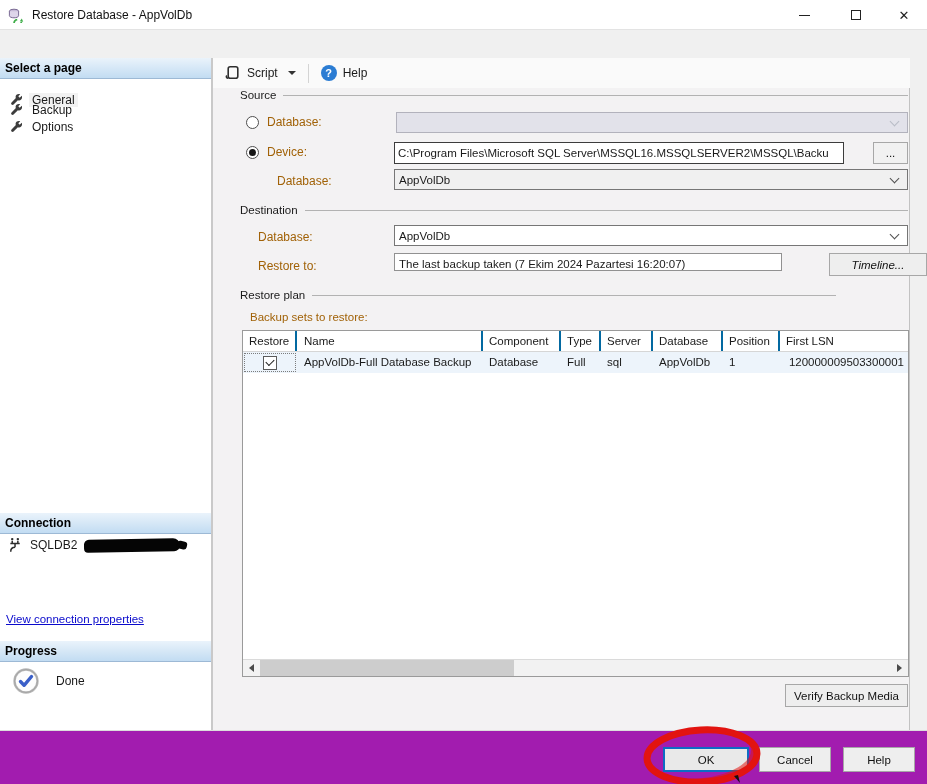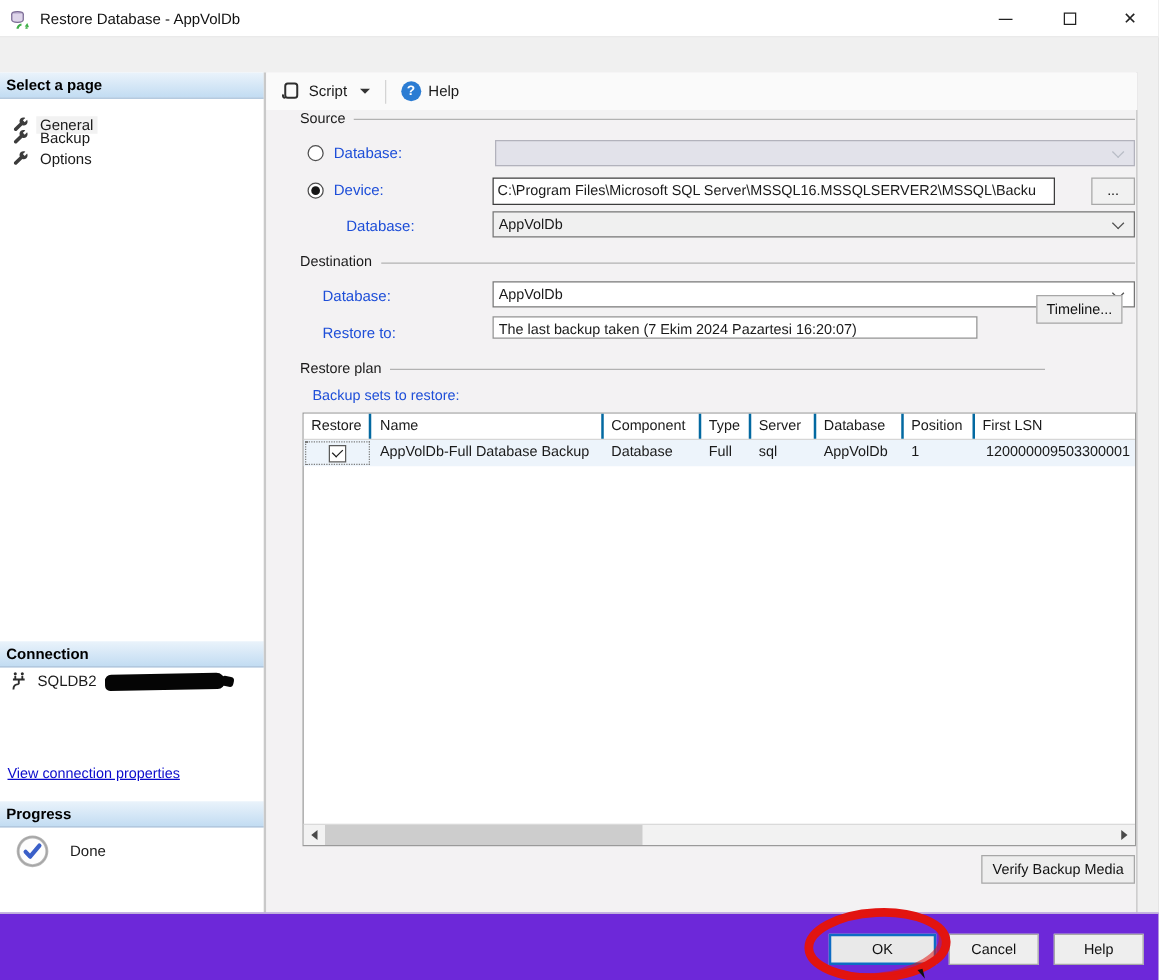--- a/index.html
+++ b/index.html
@@ -40,21 +40,21 @@
   .main { position:absolute; left:213px; top:58px; width:697px; height:672px; background:#f3f2f3; border-right:1px solid #c2c2c2; }
   .toolbar { position:absolute; left:0; top:0; width:697px; height:30px; background:#fafafa; display:flex; align-items:center; padding-left:12px; gap:6px; }
   .tb-sep { width:1px; height:19px; background:#d4d4d4; margin:0 6px; }
   .caret-down { width:0; height:0; border-left:4px solid transparent; border-right:4px solid transparent; border-top:4px solid #333; margin-left:4px; }
   .help-badge { width:16px; height:16px; border-radius:50%; background:#2b7cd3; color:#fff; font-size:11px; font-weight:bold; display:flex; align-items:center; justify-content:center; }
 
   .group { position:absolute; display:flex; align-items:center; gap:7px; }
   .gline { flex:1; height:1px; background:#b2b2b2; }
   .glabel { font-size:11.5px; color:#1a1a1a; }
 
-  .field-label { position:absolute; font-size:12px; color:#1d4ed8; }
+  .field-label { position:absolute; font-size:12px; color:#a16207; }
   .radio { position:absolute; width:13px; height:13px; border:1px solid #4e4e4e; border-radius:50%; background:#fff; }
   .radio.sel::after { content:""; display:block; width:7px; height:7px; margin:2px; border-radius:50%; background:#161616; }
 
   .combo { position:absolute; height:21px; background:#fff; border:1px solid #767676; display:flex; align-items:center; }
   .combo .ctext { flex:1; padding-left:4px; font-size:11.5px; white-space:nowrap; overflow:hidden; }
   .chev { width:7px; height:7px; border-right:1.5px solid #505050; border-bottom:1.5px solid #505050; transform:rotate(45deg); margin:-3px 9px 0 0; flex:none; }
   .combo.disabled { background:#e2e2ea; border-color:#b2b2bc; }
   .combo.disabled .chev { border-color:#b8bcc6; }
   .combo.flat { background:#f0f0f0; }
 
@@ -76,21 +76,21 @@
   .cb { position:relative; width:14px; height:14px; background:#fff; border:1px solid #5a5a5a; }
   .cb::after { content:""; position:absolute; left:2px; top:2px; width:7px; height:4px; border-left:1.7px solid #1c1c1c; border-bottom:1.7px solid #1c1c1c; transform:rotate(-45deg); }
 
   .hscroll { position:absolute; left:0; right:0; bottom:0; height:17px; background:#f2f2f2; border-top:1px solid #dadada; }
   .sarrow { position:absolute; top:0; width:17px; height:16px; display:flex; align-items:center; justify-content:center; }
   .tri-l { width:0; height:0; border-top:4px solid transparent; border-bottom:4px solid transparent; border-right:5px solid #4a4a4a; }
   .tri-r { width:0; height:0; border-top:4px solid transparent; border-bottom:4px solid transparent; border-left:5px solid #4a4a4a; }
   .sthumb { position:absolute; left:17px; top:0; width:254px; height:16px; background:#cdcdcd; }
 
   
-  .footer { position:absolute; left:0; top:730px; width:927px; height:54px; background:#6d28d9; border-top:1px solid #dcdcdc; }
+  .footer { position:absolute; left:0; top:730px; width:927px; height:54px; background:#a21caf; border-top:1px solid #dcdcdc; }
 
   .annotation { position:absolute; left:628px; top:718px; width:170px; height:66px; pointer-events:none; }
   svg { display:block; }
 </style>
 </head>
 <body>
 
 <div class="win">
 
   <div class="titlebar">
@@ -214,21 +214,21 @@
     </div>
 
     <span class="field-label" style="left:45px; top:172px;">Database:</span>
     <div class="combo" style="left:181px; top:167px; width:514px;">
       <span class="ctext">AppVolDb</span>
       <span class="chev"></span>
     </div>
 
     <span class="field-label" style="left:45px; top:201px;">Restore to:</span>
     <div class="robox" style="left:181px; top:195px; width:388px;">The last backup taken (7 Ekim 2024 Pazartesi 16:20:07)</div>
-    <div class="btn" style="left:616px; top:178px; width:69px; height:23px;">Timeline...</div>
+    <div class="btn" style="left:616px; top:195px; width:98px; height:23px;font-style:italic;">Timeline...</div>
 
     <div class="group" style="left:27px; top:231px; width:596px;">
       <span class="glabel">Restore plan</span>
       <span class="gline"></span>
     </div>
 
     <span class="field-label" style="left:37px; top:253px; font-size:11.5px;">Backup sets to restore:</span>
 
     <div class="grid" style="left:29px; top:272px; width:667px; height:347px;">
       <div class="grid-head">

